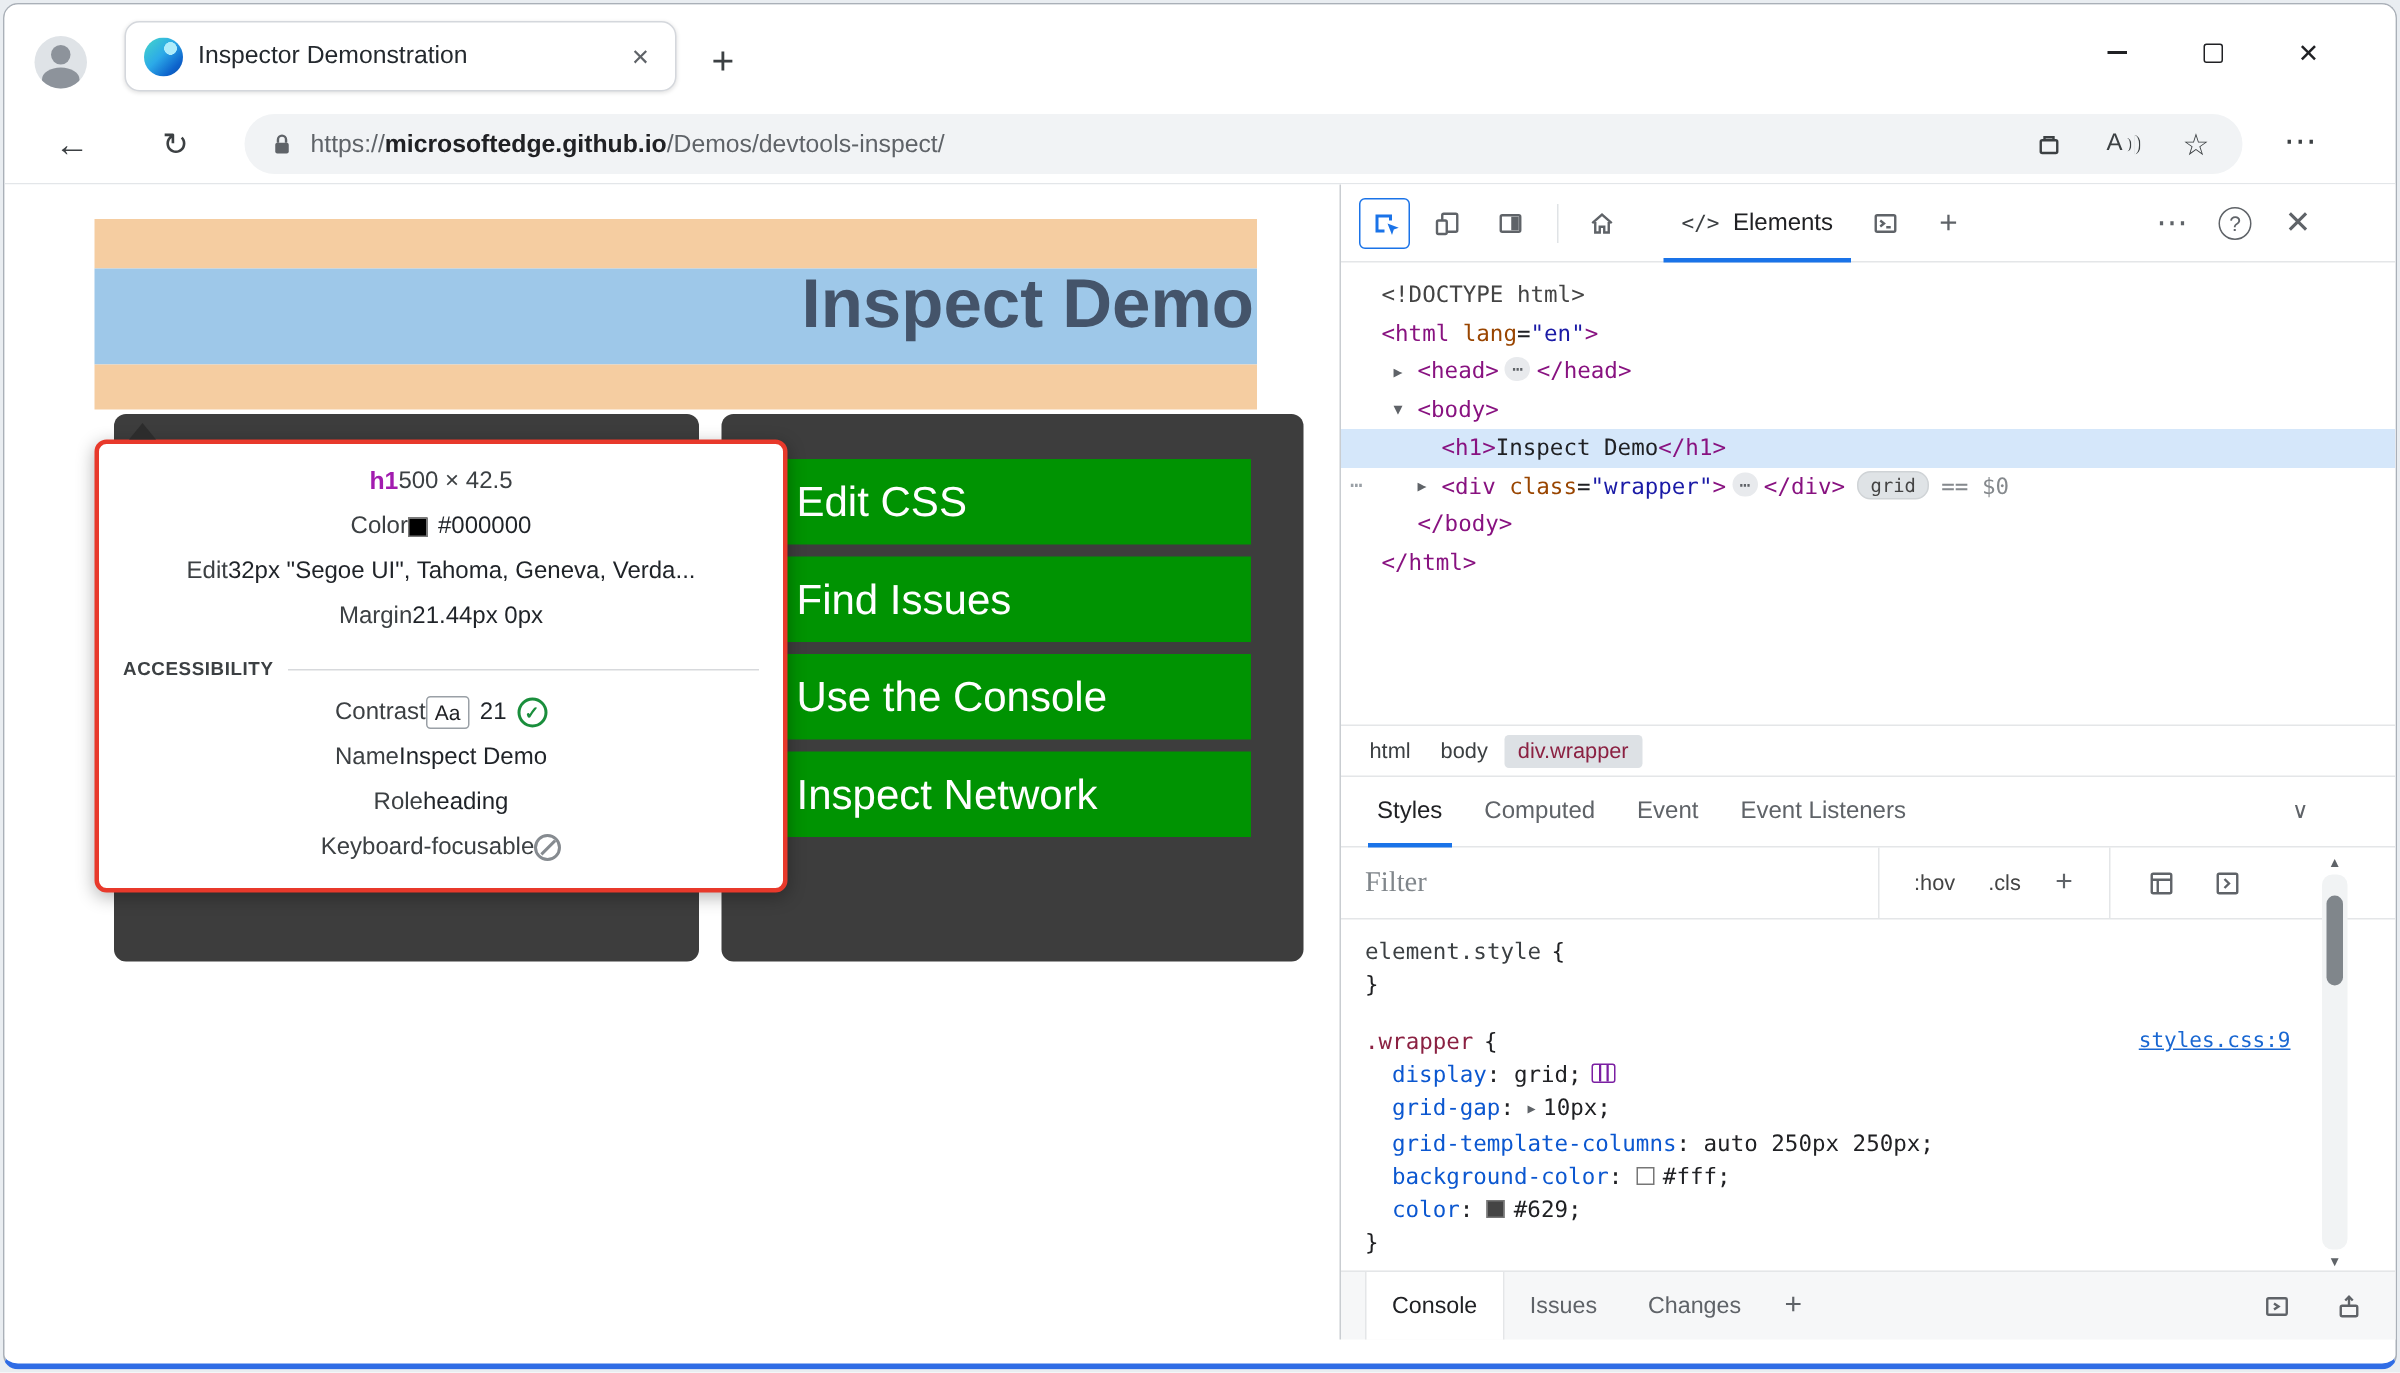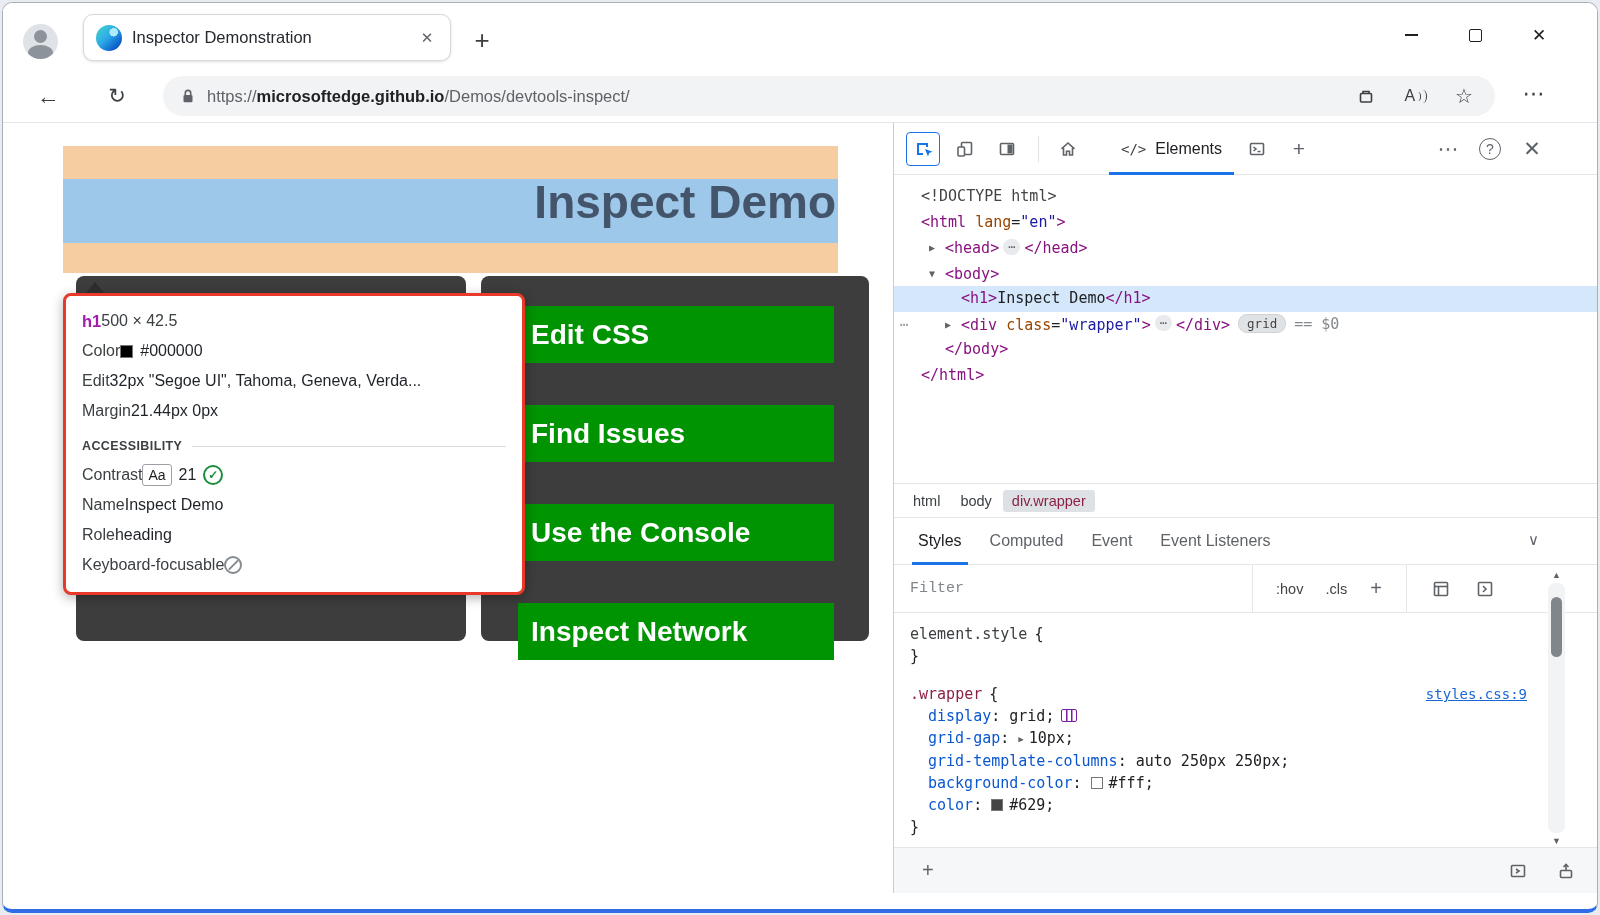--- a/index.html
+++ b/index.html
@@ -46,26 +46,26 @@
 
   .stripe{position:absolute;left:60px;width:775px}
   .stripe.s1{top:23px;height:33px;background:var(--c-stripe-orange)}
   .stripe.sblue{top:56px;height:64px;background:var(--c-stripe-blue)}
   .stripe.s2{top:120px;height:30px;background:var(--c-stripe-orange)}
   .h1text{position:absolute;right:2px;top:-4px;font-size:46px;font-weight:bold;color:var(--c-heading);white-space:nowrap}
 
   .panel{position:absolute;top:153px;height:365px;background:var(--c-panel-dark);border-radius:8px}
   .panelL{left:73px;width:390px}
   .panelR{left:478px;width:388px;padding-top:30px}
-  .green-btn{margin:0 0 42px 37px;width:316px;height:57px;background:var(--c-button-green);color:#fff;font-size:28px;font-weight:bold;display:flex;align-items:center;padding-left:13px}
+  .green-btn{margin:0 0 8px 37px;width:316px;height:57px;background:var(--c-button-green);color:#fff;font-size:28px;font-weight:normal;display:flex;align-items:center;padding-left:13px}
 
   
   .tooltip{position:absolute;left:60px;top:170px;width:462px;height:302px;background:#fff;border:3px solid var(--c-tooltip-border);border-radius:8px;box-shadow:0 3px 12px rgba(0,0,0,.3);padding:10px 16px 0;z-index:6}
   .tip-caret{position:absolute;top:-14px;left:20px;width:0;height:0;border-left:9px solid transparent;border-right:9px solid transparent;border-bottom:11px solid #2c2c2c}
-  .trow{display:flex;justify-content:flex-start;align-items:center;height:30px;font-size:16px;color:#3c4043}
+  .trow{display:flex;justify-content:center;align-items:center;height:30px;font-size:16px;color:#3c4043}
   .trow .val{color:#1f2328;display:flex;align-items:center;gap:7px}
   .tip-tag{color:#a21caf;font-weight:bold;font-size:16.5px}
   .tip-size{color:#3c4043}
   .fontval{max-width:340px;white-space:nowrap;overflow:hidden}
   .sw{width:13px;height:13px;border:1px solid #777;background:#000;display:inline-block}
   .acc{display:flex;align-items:center;gap:10px;height:28px;margin-top:6px}
   .acct{font-size:12.5px;font-weight:bold;letter-spacing:.4px;color:#3c4043}
   .accline{flex:1;height:1px;background:#d7d9dc}
   .aabox{border:1px solid #9aa0a6;border-radius:3px;padding:0 5px;font-size:14px;color:#202124;height:22px;display:flex;align-items:center}
   .ccheck{width:20px;height:20px;border:2px solid var(--c-contrast-pass);border-radius:50%;color:var(--c-contrast-pass);font-size:12px;font-weight:bold;display:flex;align-items:center;justify-content:center}
@@ -105,21 +105,21 @@
   .crumb{padding:3px 9px;border-radius:3px}
   .crumb.active{background:#dde1e5;color:var(--c-selector)}
 
   .stabs{height:48px;border-top:1px solid #e4e6e8;border-bottom:1px solid #e4e6e8;display:flex;align-items:center;padding:0 10px;position:relative}
   .stab{padding:0 14px;height:100%;display:flex;align-items:center;font-size:16px;color:#5f6368;position:relative}
   .stab.active{color:#202124}
   .stab.active::after{content:"";position:absolute;left:8px;right:8px;bottom:-1px;height:3px;background:var(--c-devtools-accent)}
   .chev{position:absolute;right:58px;font-size:15px;color:#5f6368}
 
   .filterrow{height:48px;display:flex;align-items:center;padding-left:16px;border-bottom:1px solid #e4e6e8}
-  .filter-input{width:330px;height:30px;border:none;outline:none;font-size:15px;color:#202124;background:transparent;font-family:Liberation Mono, monospace}
+  .filter-input{width:330px;height:30px;border:none;outline:none;font-size:19px;color:#202124;background:transparent;font-family:Liberation Serif, serif}
   .filter-input::placeholder{color:#80868b}
   .fdivider{width:1px;height:47px;background:#e4e6e8;margin:0 12px;flex:none}
   .pseudo{font-size:14.5px;color:#444;margin:0 11px;flex:none}
   .fplus{font-size:20px;color:#5f6368;margin:0 12px;flex:none}
   .fico{width:28px;height:28px;display:flex;align-items:center;justify-content:center;margin:0 8px;color:#5f6368;flex:none}
 
   .stylespane{flex:1;font-family:"DejaVu Sans Mono",monospace;font-size:15px;color:#202124;padding:10px 70px 0 16px;overflow:hidden}
   .css-line{line-height:22px;white-space:nowrap}
   .gray{color:#3c4043}
   .rulegap{height:16px}
@@ -379,20 +379,25 @@
 
       <div class="scrollbar">
         <span class="sb-btn">▲</span>
         <span class="sb-track">
             <span class="sb-thumb"></span>
           </span>
         <span class="sb-btn">▼</span>
       </div>
 
       <div class="bottombar">
+        <span style="display:flex;height:100%">
+            <span class="btab active">Console</span>
+            <span class="btab">Issues</span>
+            <span class="btab">Changes</span>
+          </span>
         <span class="bplus">+</span>
         <span class="bspacer"></span>
         <span class="bicon">
           <svg width="20" height="20" viewBox="0 0 20 20" stroke="#5f6368" stroke-width="1.6" fill="none">
               <rect x="3.5" y="4.5" width="13" height="11" rx="1"></rect>
               <path d="M8 8 L11 10 L8 12"></path>
             </svg>
         </span>
         <span class="bicon">
           <svg width="20" height="20" viewBox="0 0 20 20" stroke="#5f6368" stroke-width="1.6" fill="none">

